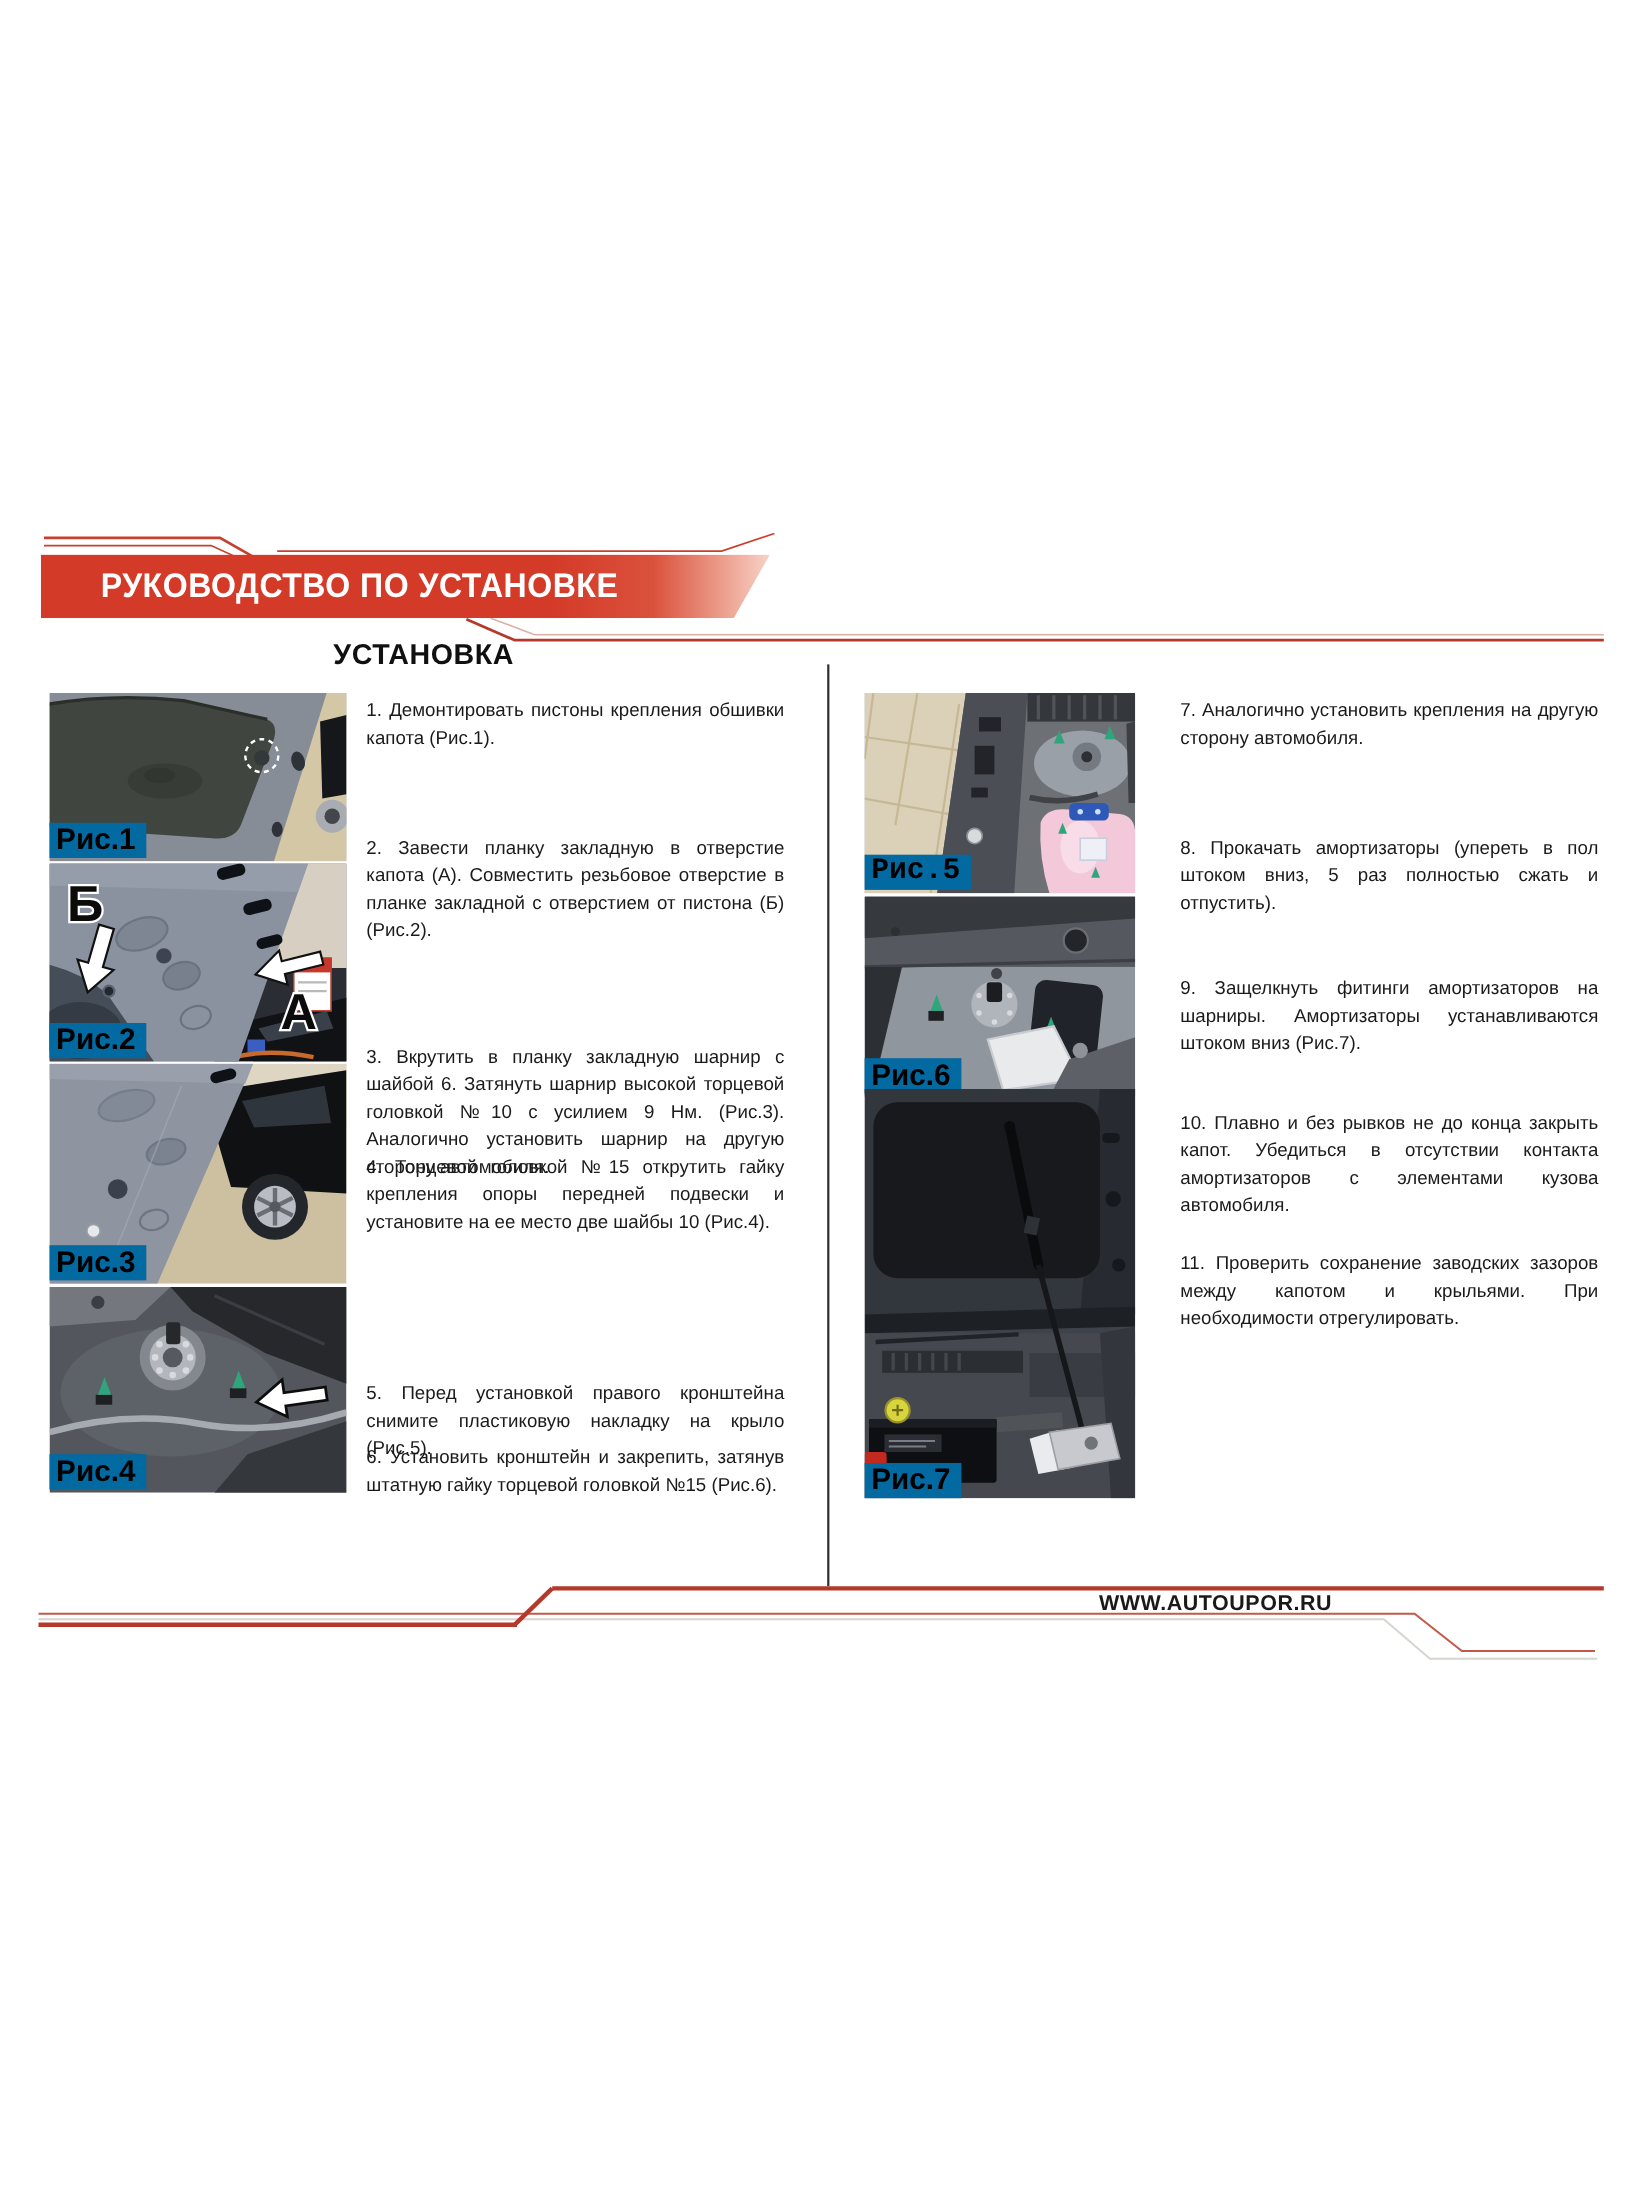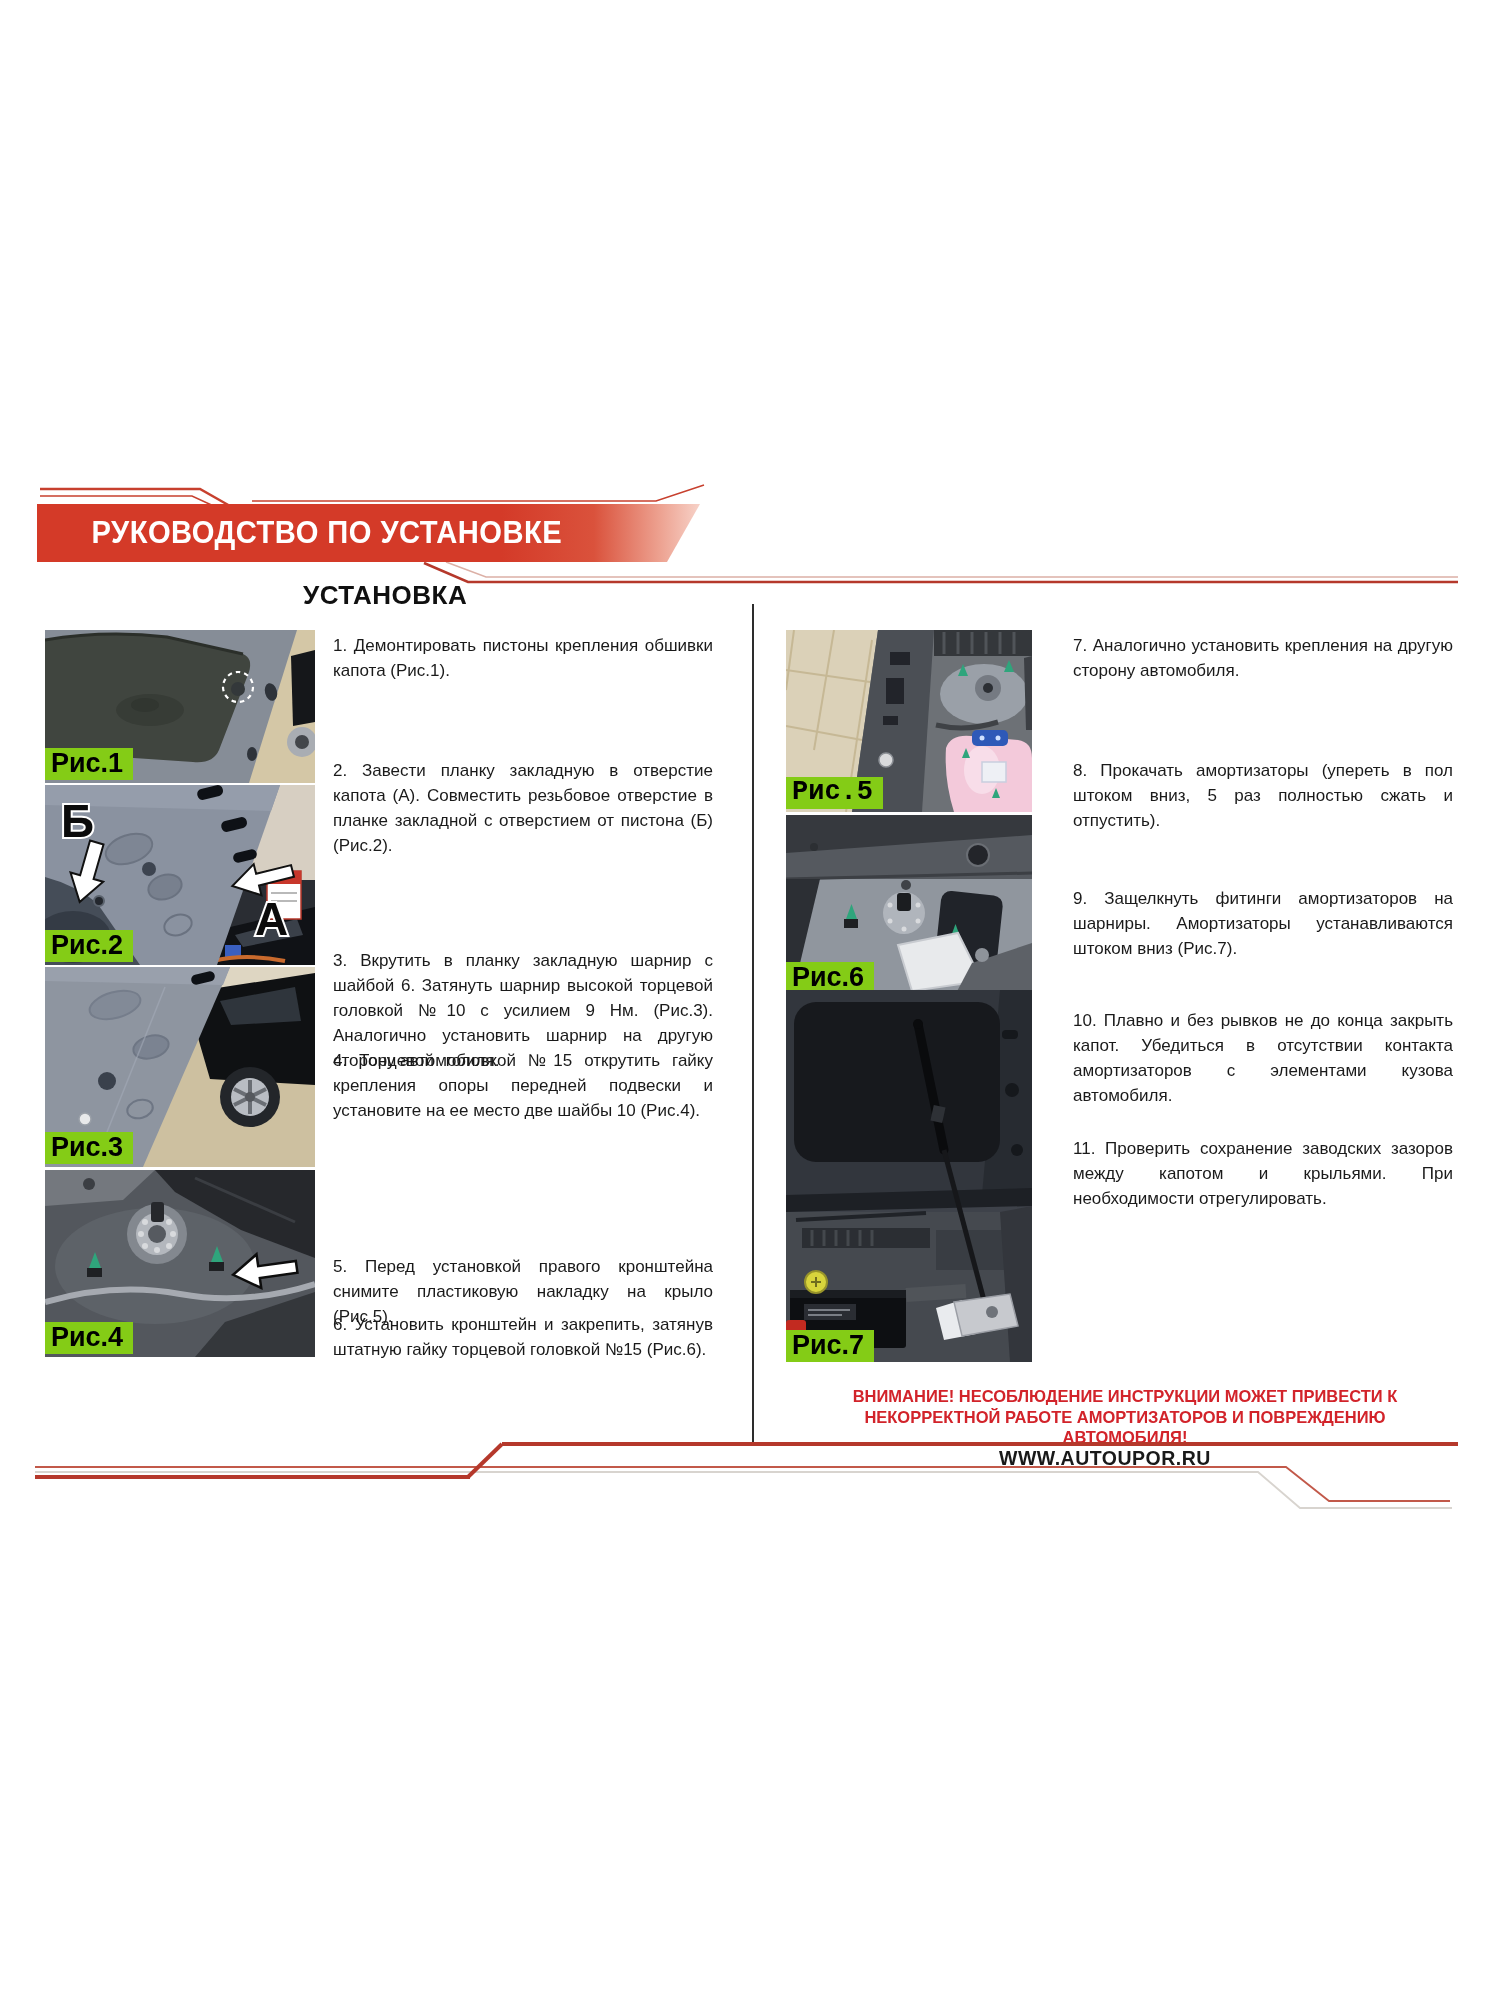--- a/index.html
+++ b/index.html
@@ -9,21 +9,21 @@
   
   #banner{left:37px;top:504px;width:663px;height:58px;
           background:linear-gradient(90deg,#d43a28 0%,#d43a28 70%,#da523c 84%,#eda291 94%,#f7d2c8 100%);
           clip-path:polygon(0 0,100% 0,calc(100% - 33px) 100%,0 100%);}
   #banner span{display:inline-block;padding-left:58px;line-height:57px;color:#fff;
           font-size:31px;font-weight:bold;letter-spacing:.5px;transform:scaleX(.94);transform-origin:left center;white-space:nowrap;}
   #sectionTitle{left:303px;top:580px;font-size:26px;font-weight:bold;color:#101010;letter-spacing:.5px;}
   
   .fig{position:absolute;}
   .fig svg{display:block;width:100%;height:100%;}
-  .figlabel{position:absolute;left:0;bottom:3px;background:#84cc16;color:#000;
+  .figlabel{position:absolute;left:0;bottom:3px;background:#0369a1;color:#000;
             font-weight:bold;font-size:27px;line-height:1.05;padding:1px 10px 3px 6px;}
   
   .step{position:absolute;width:380px;font-size:17px;line-height:25px;color:#1a1a1a;
         text-align:justify;}
   
   #vdivider{left:752px;top:604px;width:2px;height:838px;background:#2d2d2d;}
   
   #warning{left:810px;top:1386px;width:630px;text-align:center;color:#d2232a;
            font-weight:bold;font-size:16.5px;line-height:20.5px;}
   #website{left:760px;top:1447px;width:690px;text-align:center;color:#191919;
@@ -306,21 +306,20 @@
   <div class="step" style="left:333px;top:1312px;">6. Установить кронштейн и закрепить, затянув штатную гайку торцевой головкой №15 (Рис.6).</div>
 
   <div id="vdivider" class="abs"></div>
 
   <div class="step" style="left:1073px;top:633px;">7. Аналогично установить крепления на другую сторону автомобиля.</div>
   <div class="step" style="left:1073px;top:758px;">8. Прокачать амортизаторы (упереть в пол штоком вниз, 5 раз полностью сжать и отпустить).</div>
   <div class="step" style="left:1073px;top:886px;">9. Защелкнуть фитинги амортизаторов на шарниры. Амортизаторы устанавливаются штоком вниз (Рис.7).</div>
   <div class="step" style="left:1073px;top:1008px;">10. Плавно и без рывков не до конца закрыть капот. Убедиться в отсутствии контакта амортизаторов с элементами кузова автомобиля.</div>
   <div class="step" style="left:1073px;top:1136px;">11. Проверить сохранение заводских зазоров между капотом и крыльями. При необходимости отрегулировать.</div>
 
-  <div id="warning" class="abs">ВНИМАНИЕ! НЕСОБЛЮДЕНИЕ ИНСТРУКЦИИ МОЖЕТ ПРИВЕСТИ К НЕКОРРЕКТНОЙ РАБОТЕ АМОРТИЗАТОРОВ И ПОВРЕЖДЕНИЮ АВТОМОБИЛЯ!</div>
   <div id="website" class="abs">WWW.AUTOUPOR.RU</div>
 
   <svg class="abs" style="left:0;top:1430px;width:1500px;height:100px;" viewBox="0 0 1500 100" fill="none">
     <path d="M35,37 H1286 L1329,71 H1450" stroke="#c2594a" stroke-width="1.8"></path>
     <path d="M35,42 H1258 L1300,78 H1452" stroke="#d8d4cf" stroke-width="1.8"></path>
     <path d="M502,14 H1458" stroke="#b5382b" stroke-width="4"></path>
     <path d="M468,47 L502,14" stroke="#b5382b" stroke-width="4"></path>
     <path d="M35,47 H470" stroke="#b5382b" stroke-width="4"></path>
   </svg>
 

